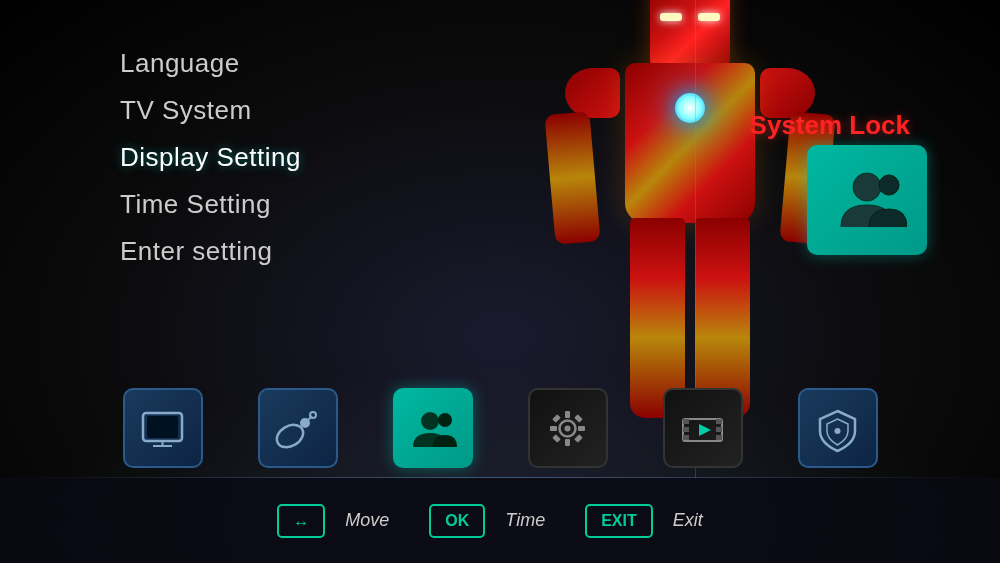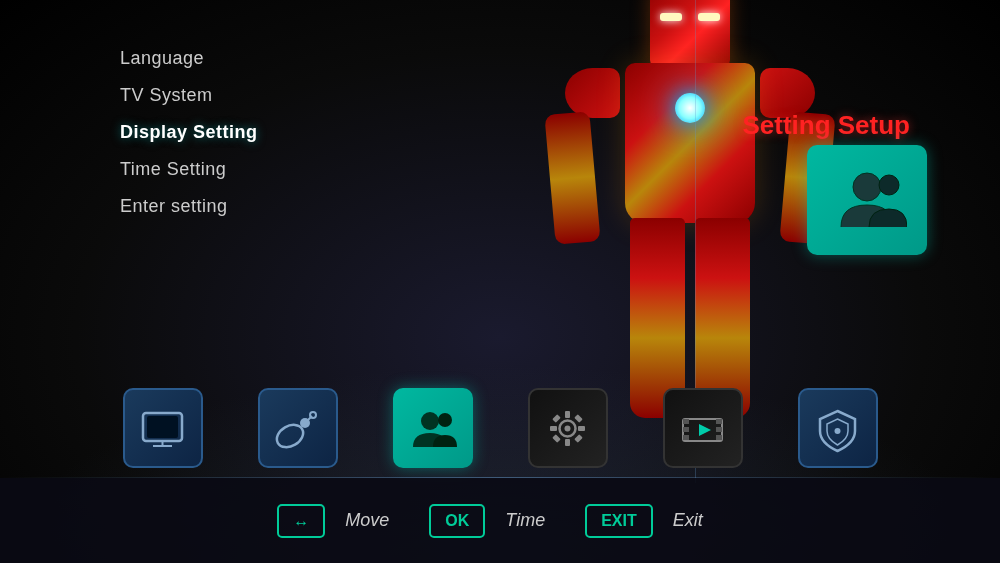--- a/index.html
+++ b/index.html
@@ -148,29 +148,29 @@
       border-radius: 5px 5px 15px 15px;
     }
 
     
     .menu {
       position: absolute;
       left: 120px;
       top: 40px;
     }
     .menu-item {
-      font-size: 18px;
+      font-size: 26px;
       color: #cccccc;
       padding: 8px 0;
       cursor: pointer;
       letter-spacing: 0.5px;
     }
     .menu-item.active {
       color: #ffffff;
-      font-weight: bold;
+      font-weight: normal;
       text-shadow: 0 0 10px rgba(0,200,200,0.5);
     }
 
     
     .system-setup-label {
       position: absolute;
       right: 90px;
       top: 110px;
       color: #ff2222;
       font-size: 26px;
@@ -321,21 +321,21 @@
 <div class="vert-line"></div>
 
 <div class="menu">
   <div class="menu-item">Language</div>
   <div class="menu-item">TV System</div>
   <div class="menu-item active">Display Setting</div>
   <div class="menu-item">Time Setting</div>
   <div class="menu-item">Enter setting</div>
 </div>
 
-<div class="system-setup-label">Setting Setup</div>
+<div class="system-setup-label">System Lock</div>
 
 <div class="setup-icon-box">
   <svg class="setup-icon-svg" viewBox="0 0 80 70" fill="none" xmlns="http://www.w3.org/2000/svg">
 
     <circle cx="40" cy="22" r="14" fill="#1a3a3a" stroke="#003322" stroke-width="1"></circle>
     <path d="M14 62 Q14 40 40 40 Q66 40 66 62" fill="#1a3a3a" stroke="#003322" stroke-width="1"></path>
 
     <circle cx="62" cy="20" r="10" fill="#0d2a2a" stroke="#002211" stroke-width="1"></circle>
     <path d="M42 62 Q42 44 62 44 Q80 44 80 62" fill="#0d2a2a" stroke="#002211" stroke-width="1"></path>
   </svg>

